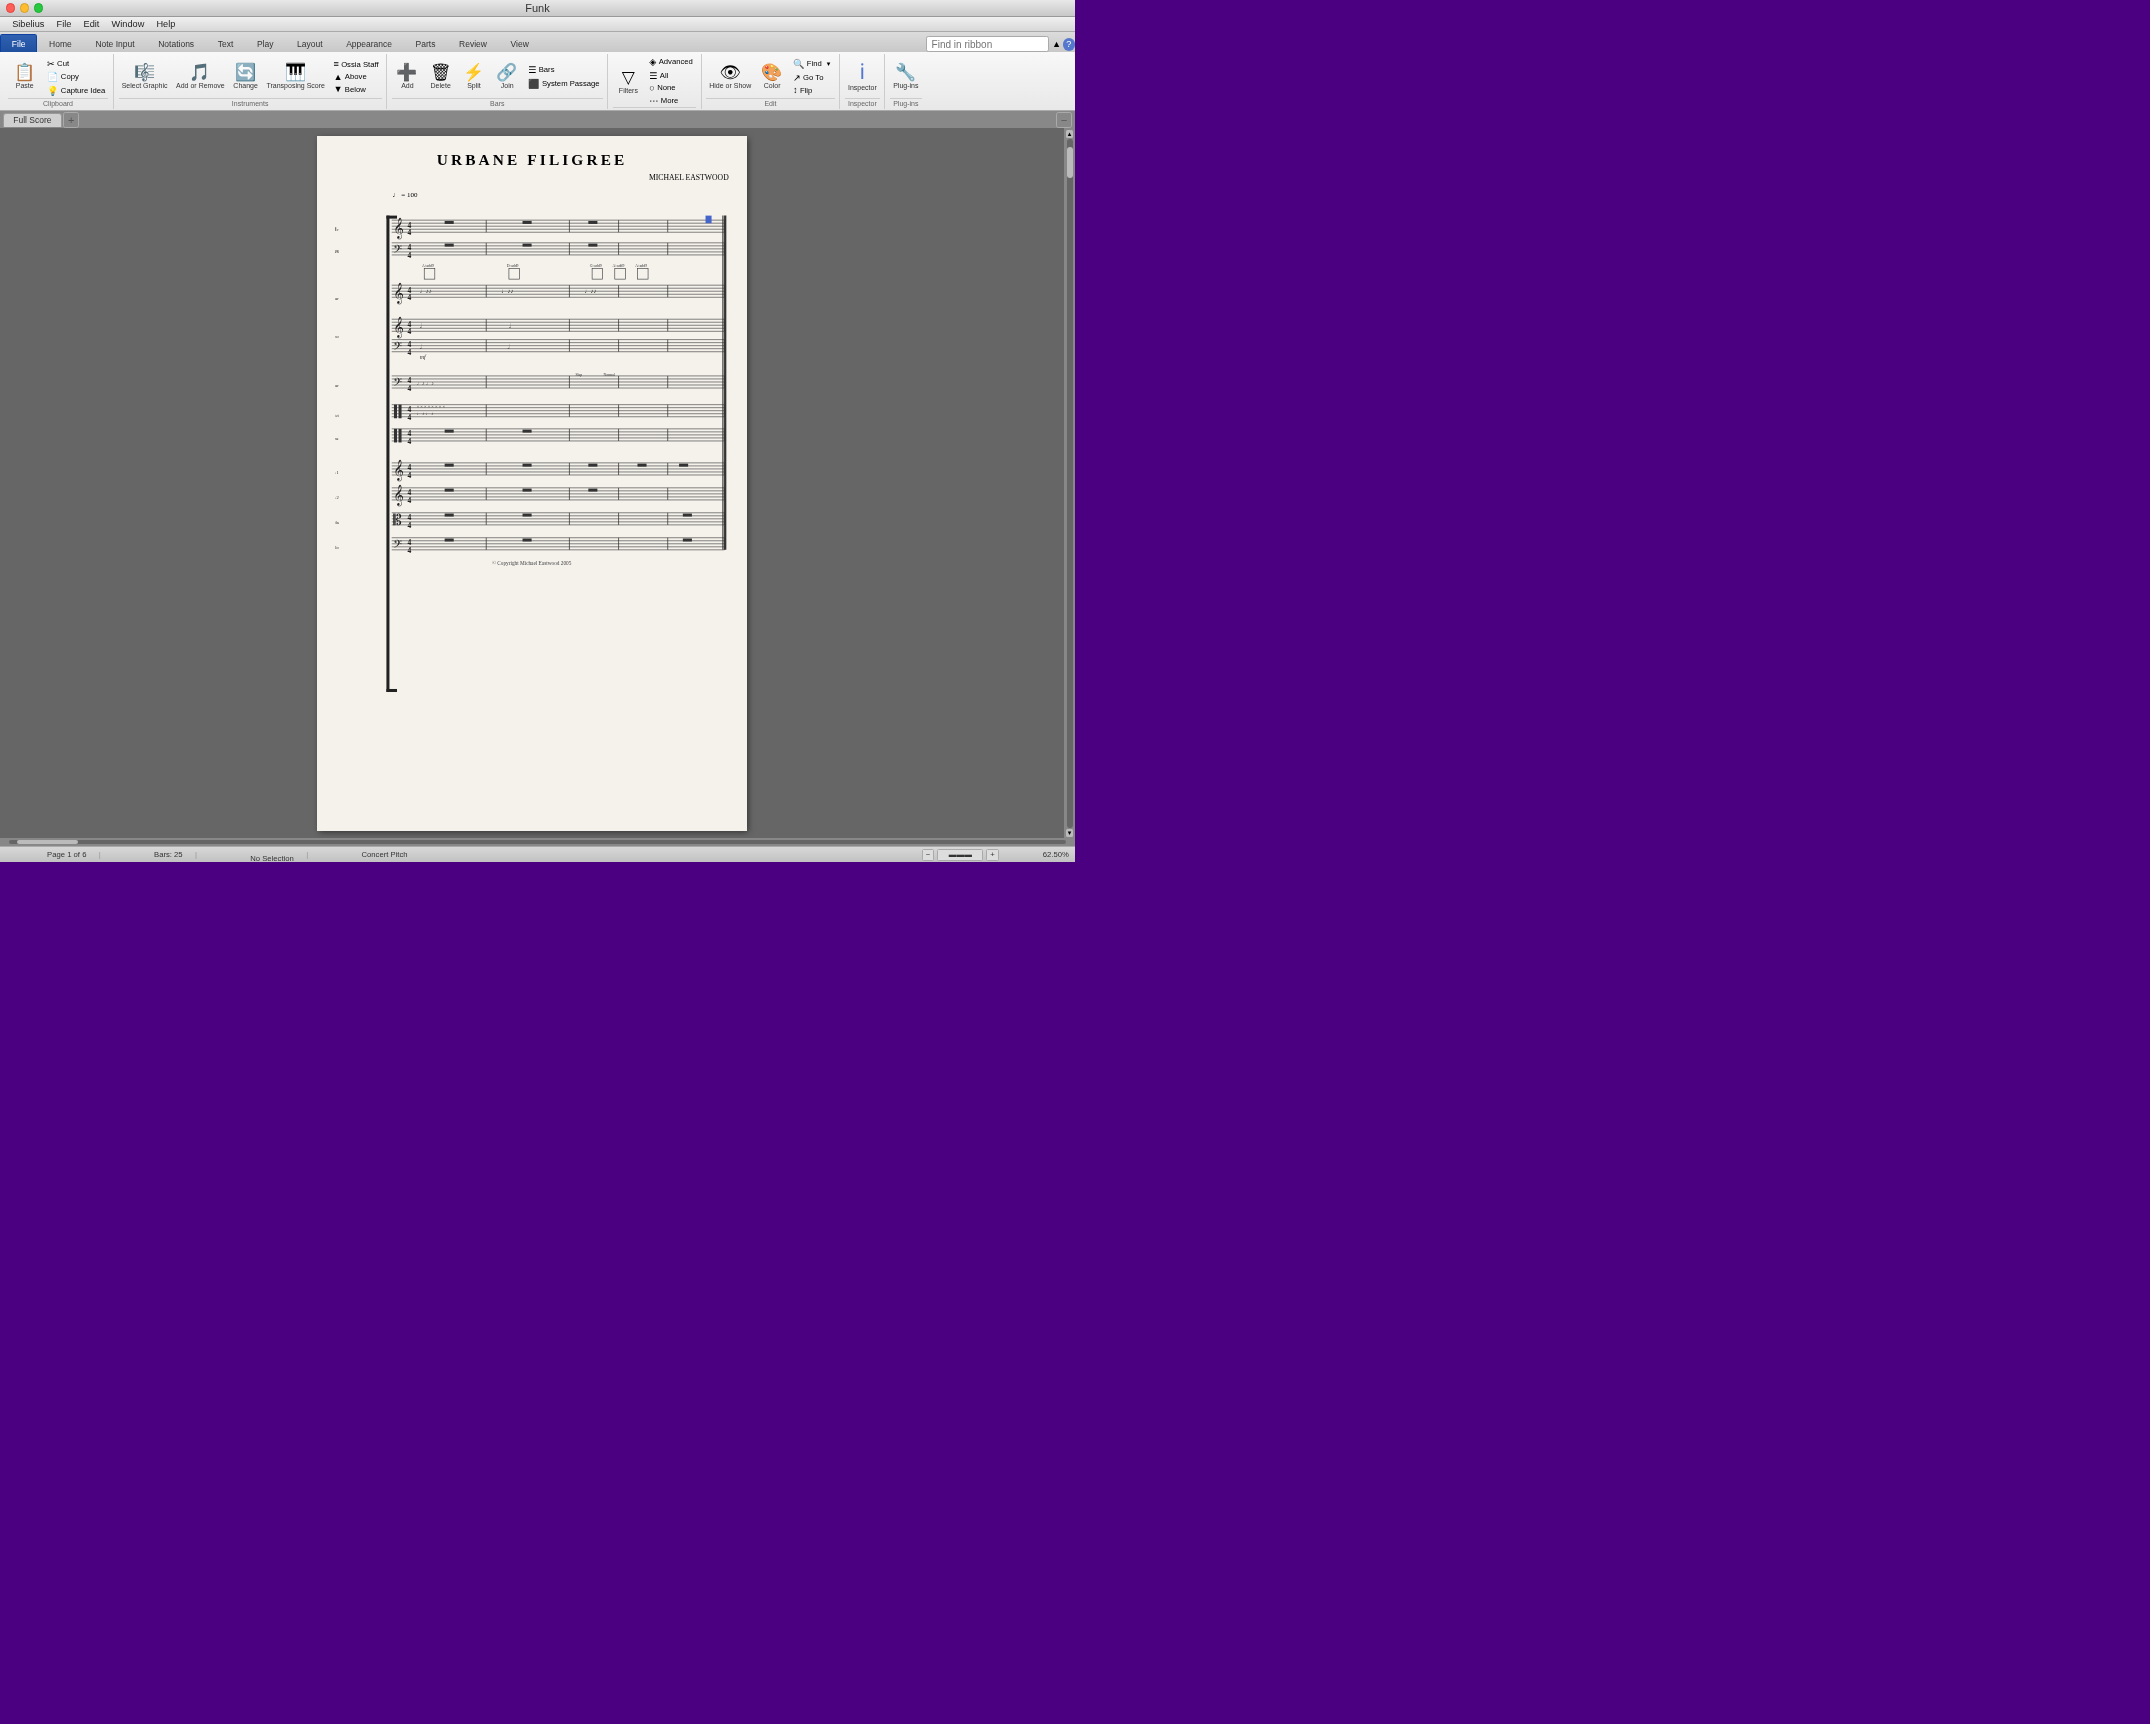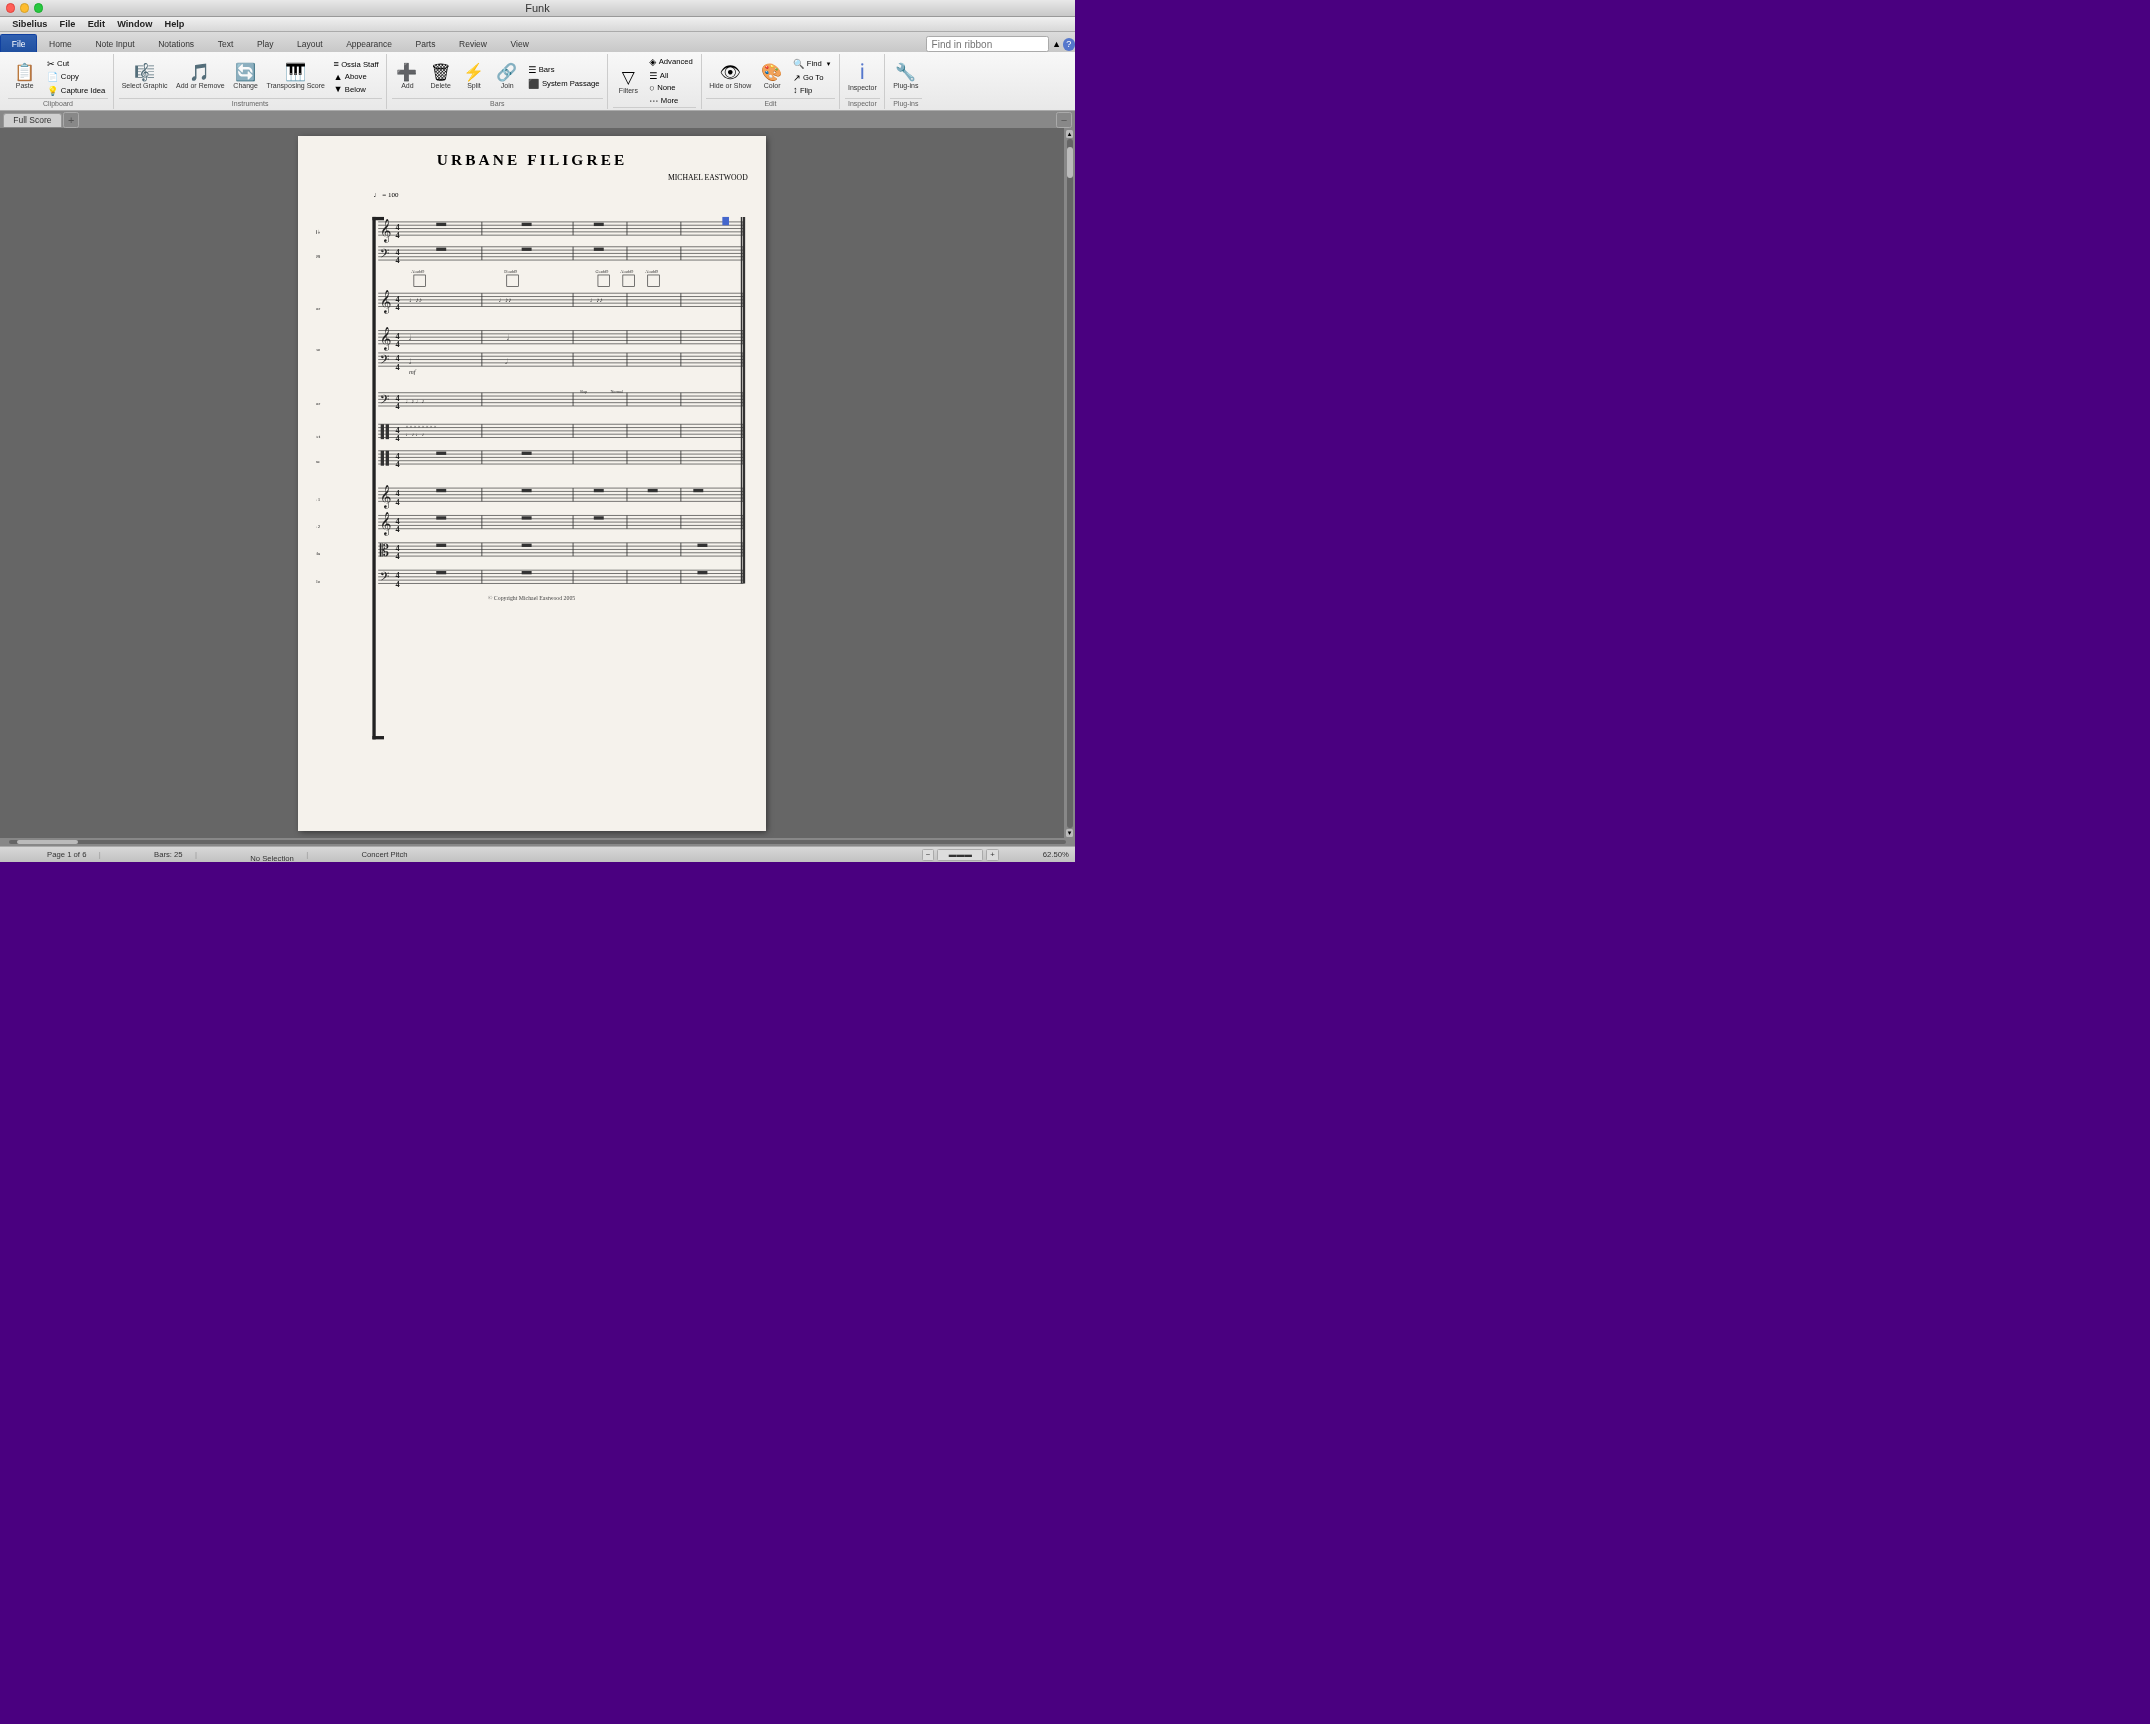--- a/index.html
+++ b/index.html
@@ -25,21 +25,21 @@
     
     #menu-bar {
       background: linear-gradient(to bottom, #f0f0f0, #d8d8d8);
       height: 15.4px;
       display: flex;
       align-items: center;
       padding: 0 6.1px;
       border-bottom: 0.8px solid #aaa;
       font-size: 9.2px;
     }
-    .menu-item { padding: 1.5px 6.1px; cursor: pointer; color: #222; font-weight: bold; }
+    .menu-item { padding: 1.5px 6.1px; cursor: pointer; color: #222; }
 
     
     #ribbon {
       background: linear-gradient(to bottom, #f5f5f5, #e0e0e0);
       border-bottom: 1.5px solid #aaa;
     }
 
     
     #ribbon-tabs {
       display: flex;
@@ -161,21 +161,21 @@
       border: 0.8px solid #999;
       border-bottom: none;
       color: #333;
     }
     .tab-add { background: none; border: 0.8px solid #aaa; border-radius: 2.3px; padding: 0.8px 3.8px; cursor: pointer; color: #555; font-size: 10.8px; }
     .tab-minus { background: none; border: 0.8px solid #aaa; border-radius: 2.3px; padding: 0.8px 3.8px; cursor: pointer; color: #555; font-size: 10.8px; margin-left: auto; }
 
     #score-page {
       background: #f5f2ec;
       margin: 7.7px auto;
-      width: 468px;
+      width: 430px;
       min-height: 661px;
       box-shadow: 1.5px 1.5px 6.1px rgba(0,0,0,0.5);
       padding: 15.4px 18.4px;
       position: relative;
       overflow: hidden;
       flex-shrink: 0;
     }
 
     
     .score-title {

